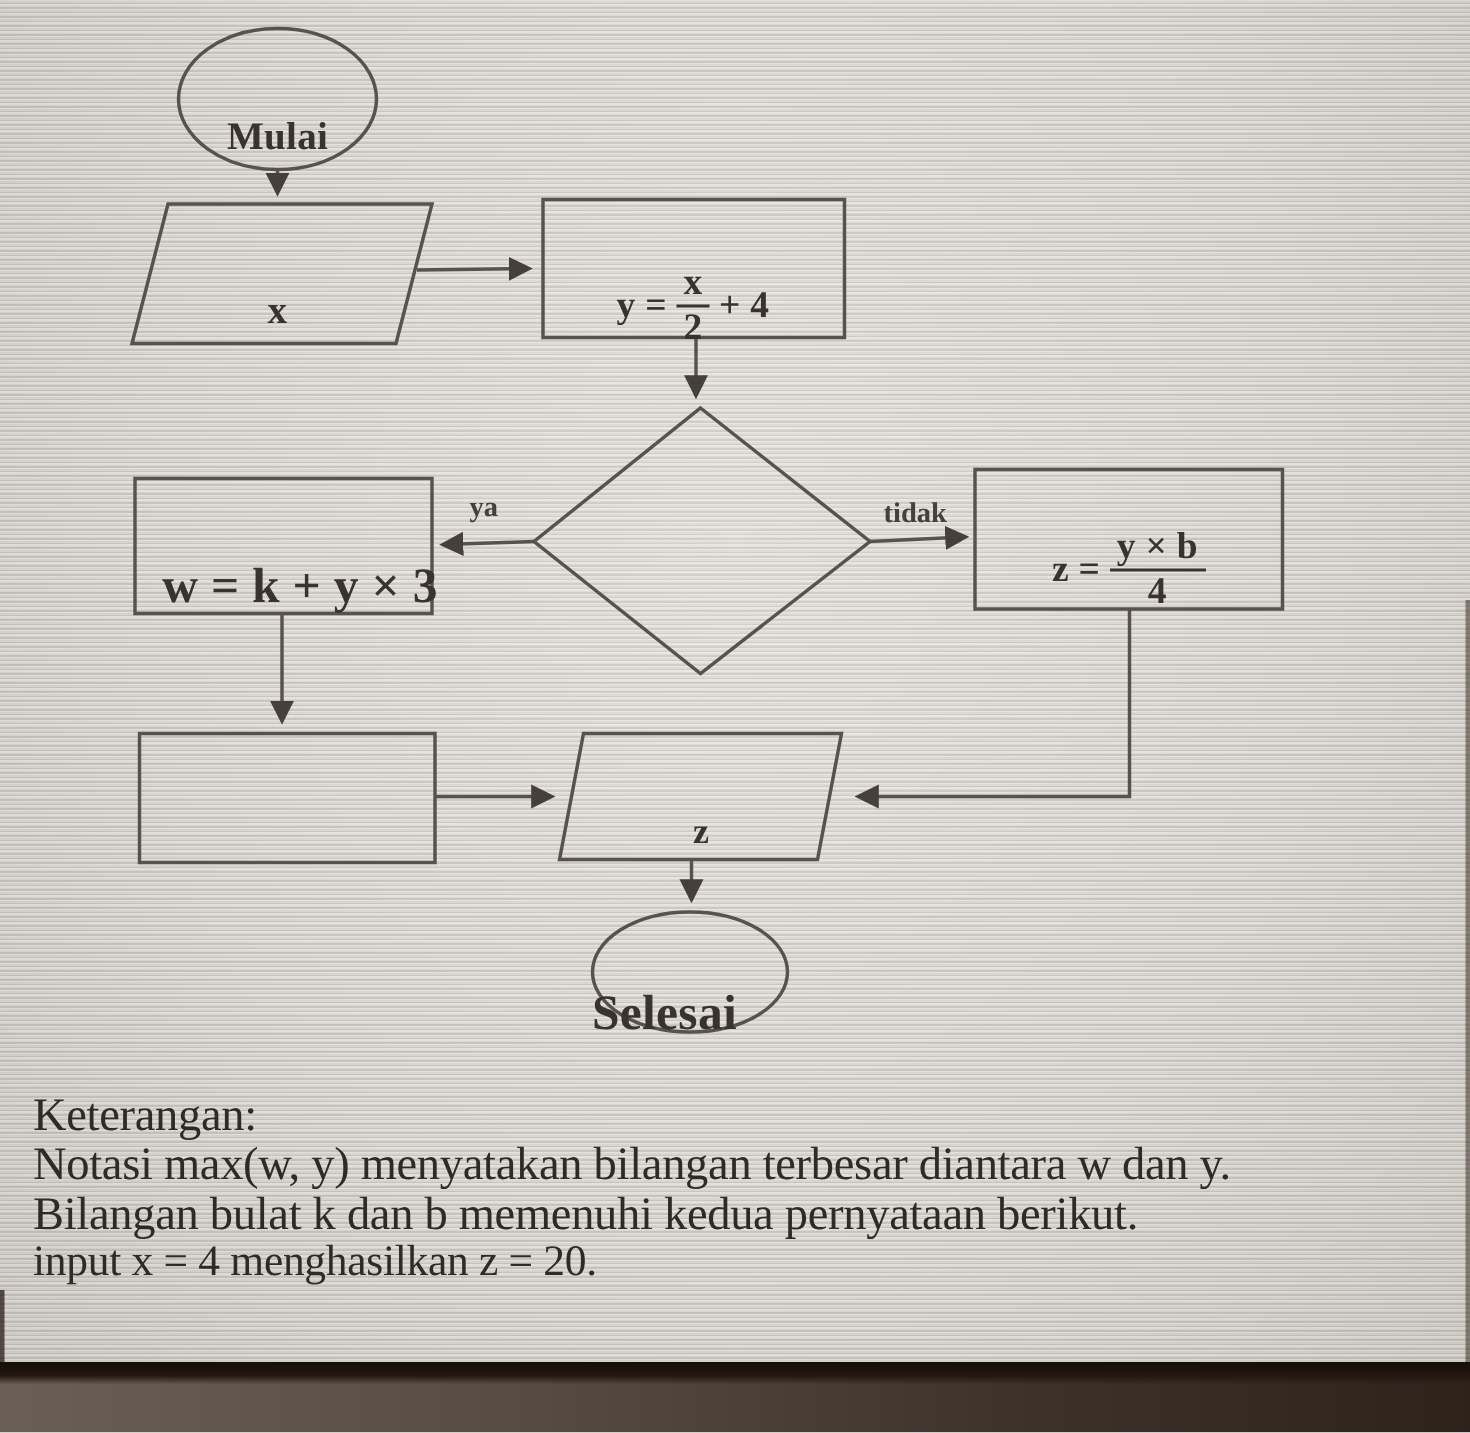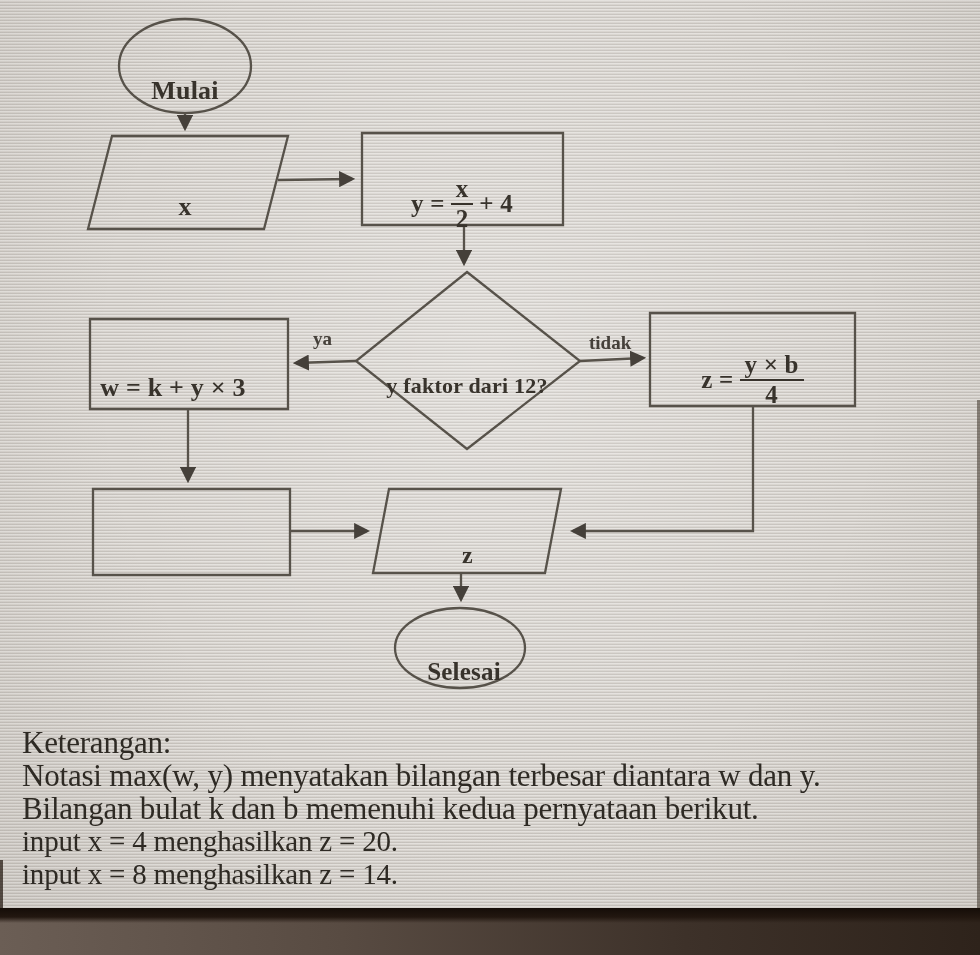--- a/index.html
+++ b/index.html
@@ -111,56 +111,52 @@
 
   <div class="node-label" style="left:372px;top:152px;width:180px;font-size:25px;">
     <span>y =</span>
     <span class="frac">
         <span class="num">x</span>
         <span class="den">2</span>
       </span>
     <span>+ 4</span>
   </div>
 
-  <div class="node-label" style="left:352px;top:349px;width:230px;font-size:22px;">
-    <span>y faktor dari 12?</span>
-  </div>
 
   <div class="edge-label" style="left:313px;top:328px;">
     <span>ya</span>
   </div>
   <div class="edge-label" style="left:589px;top:332px;">
     <span>tidak</span>
   </div>
 
-  <div class="node-label" style="left:78px;top:349px;width:190px;font-size:26px;">
+  <div class="node-label" style="left:105px;top:349px;width:190px;font-size:33px;">
     <span>w = k + y × 3</span>
   </div>
 
   <div class="node-label" style="left:660px;top:328px;width:185px;font-size:25px;">
     <span>z =</span>
     <span class="frac">
         <span class="num">y × b</span>
         <span class="den">4</span>
       </span>
   </div>
 
 
   <div class="node-label" style="left:390px;top:518px;width:155px;font-size:24px;">
     <span>z</span>
   </div>
 
-  <div class="node-label" style="left:395px;top:634px;width:138px;font-size:25px;">
+  <div class="node-label" style="left:374px;top:634px;width:138px;font-size:33px;">
     <span>Selesai</span>
   </div>
 
   <div class="notes">
     <div class="nl nl-big">Keterangan:</div>
     <div class="nl nl-big">Notasi max(w, y) menyatakan bilangan terbesar diantara w dan y.</div>
     <div class="nl nl-big">Bilangan bulat k dan b memenuhi kedua pernyataan berikut.</div>
     <div class="nl nl-med">input x = 4 menghasilkan z = 20.</div>
-    <div class="nl nl-med">input x = 8 menghasilkan z = 14.</div>
   </div>
 
   <div class="edge-strip-left"></div>
   <div class="edge-strip-right"></div>
   <div class="bottom-band"></div>
 </div>
 
 </body></html>

